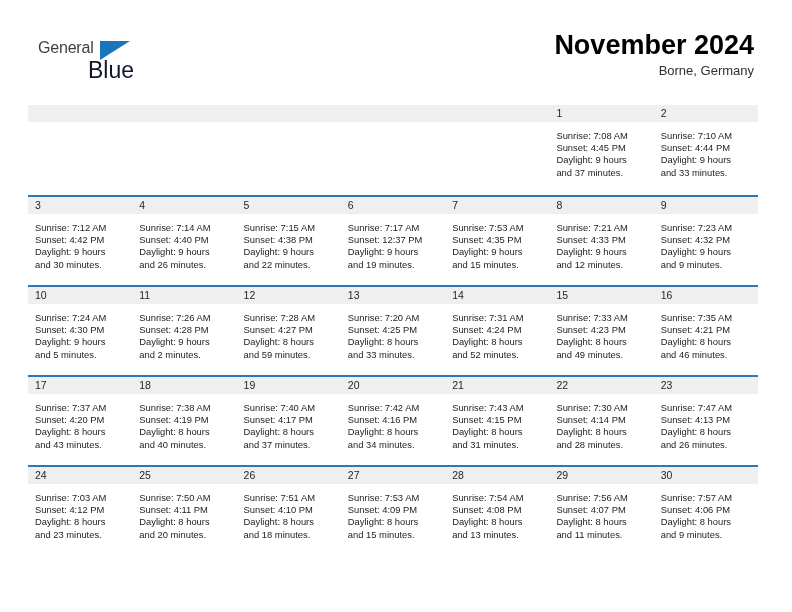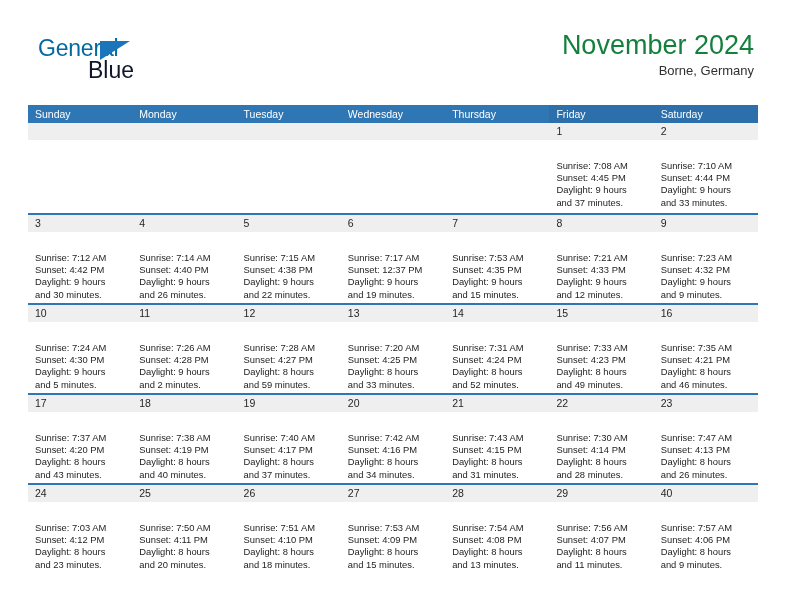--- a/index.html
+++ b/index.html
@@ -24,22 +24,22 @@
     width: 792px; height: 100px;
   }
   .logo {
     position: absolute;
     left: 38px; top: 36px;
     width: 200px; height: 52px;
   }
   .logo-general {
     position: absolute;
     left: 0; top: 0;
-    font-size: 23px;
-    color: #0369a1;
+    font-size: 16px;
+    color: #404040;
     letter-spacing: -0.2px;
     line-height: 24px;
     font-weight: 400;
   }
   .logo-tri {
     position: absolute;
     left: 62px; top: 5px;
     width: 0; height: 0;
     border-left: 30px solid #1b75bb;
     border-bottom: 19px solid transparent;
@@ -53,22 +53,22 @@
     font-weight: 400;
   }
 
   .title-block {
     position: absolute;
     right: 38px; top: 28px;
     text-align: right;
   }
   .cal-title {
     font-size: 27px;
-    color: #15803d;
-    font-weight: 400;
+    color: #000000;
+    font-weight: 700;
     line-height: 34px;
     white-space: nowrap;
   }
   .cal-subtitle {
     font-size: 13px;
     color: #303030;
     font-weight: 400;
     line-height: 18px;
     white-space: nowrap;
   }
@@ -117,21 +117,21 @@
   .daynum-band {
     height: 17px;
     background: #efefef;
     padding-left: 7px;
     font-size: 10.5px;
     line-height: 17px;
     color: #262626;
   }
   .daynum-band.empty { color: transparent; }
   .detail {
-    padding: 20px 6px 0 7px;
+    padding: 8px 6px 0 7px;
     font-size: 9.4px;
     line-height: 12.2px;
     color: #1d1d1d;
     white-space: nowrap;
   }
   .detail div { white-space: nowrap; }
 </style>
 </head>
 <body>
 
@@ -146,43 +146,20 @@
     </div>
 
     <div class="title-block">
       <div class="cal-title">November 2024</div>
       <div class="cal-subtitle">Borne, Germany</div>
     </div>
 
   </div>
 
   <div class="calendar">
-    <div class="row dow-row" id="dow-row">
-        <div class="cell">
-          <div class="dow">Sunday</div>
-        </div>
-        <div class="cell">
-          <div class="dow">Monday</div>
-        </div>
-        <div class="cell">
-          <div class="dow">Tuesday</div>
-        </div>
-        <div class="cell">
-          <div class="dow">Wednesday</div>
-        </div>
-        <div class="cell">
-          <div class="dow">Thursday</div>
-        </div>
-        <div class="cell">
-          <div class="dow alt">Friday</div>
-        </div>
-        <div class="cell">
-          <div class="dow alt">Saturday</div>
-        </div>
-      </div>
     <div id="weeks-container">
         <div class="row week">
           <div class="cell">
             <div class="daycell">
               <div class="daynum-band empty"></div>
             </div>
           </div>
           <div class="cell">
             <div class="daycell">
               <div class="daynum-band empty"></div>
@@ -525,21 +502,21 @@
               <div class="detail">
                 <div>Sunrise: 7:56 AM</div>
                 <div>Sunset: 4:07 PM</div>
                 <div>Daylight: 8 hours</div>
                 <div>and 11 minutes.</div>
               </div>
             </div>
           </div>
           <div class="cell">
             <div class="daycell">
-              <div class="daynum-band">40</div>
+              <div class="daynum-band">30</div>
               <div class="detail">
                 <div>Sunrise: 7:57 AM</div>
                 <div>Sunset: 4:06 PM</div>
                 <div>Daylight: 8 hours</div>
                 <div>and 9 minutes.</div>
               </div>
             </div>
           </div>
         </div>
       </div>

